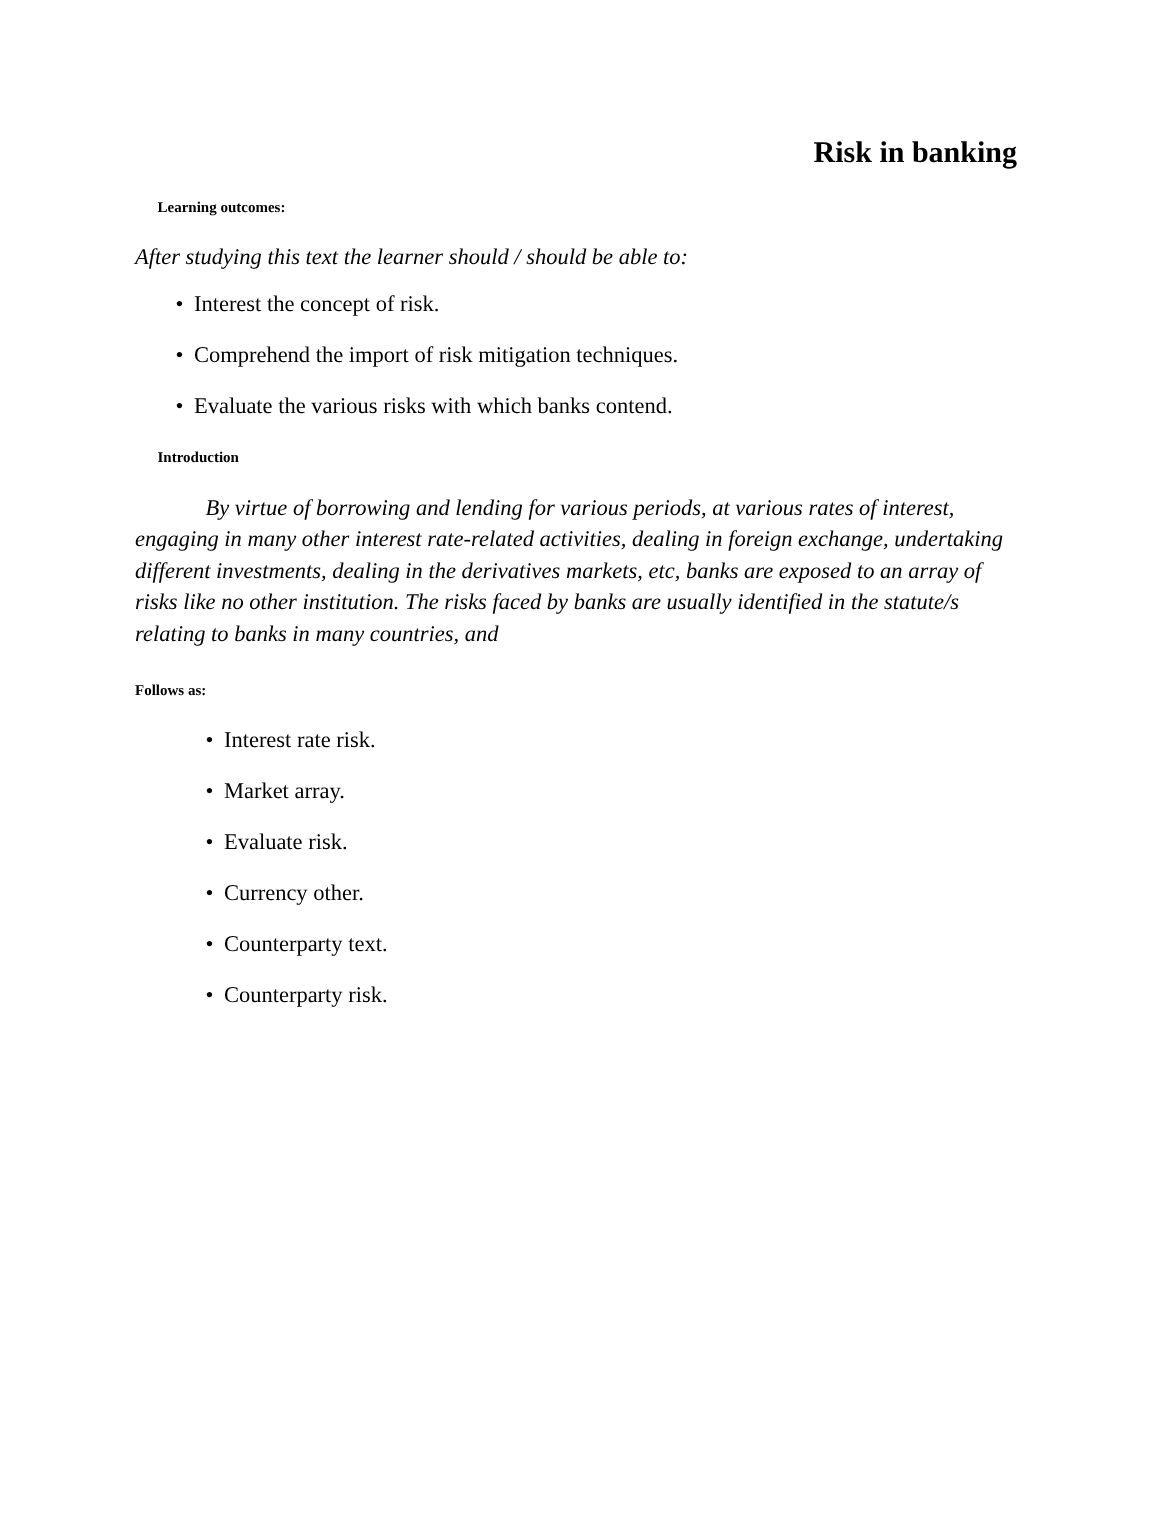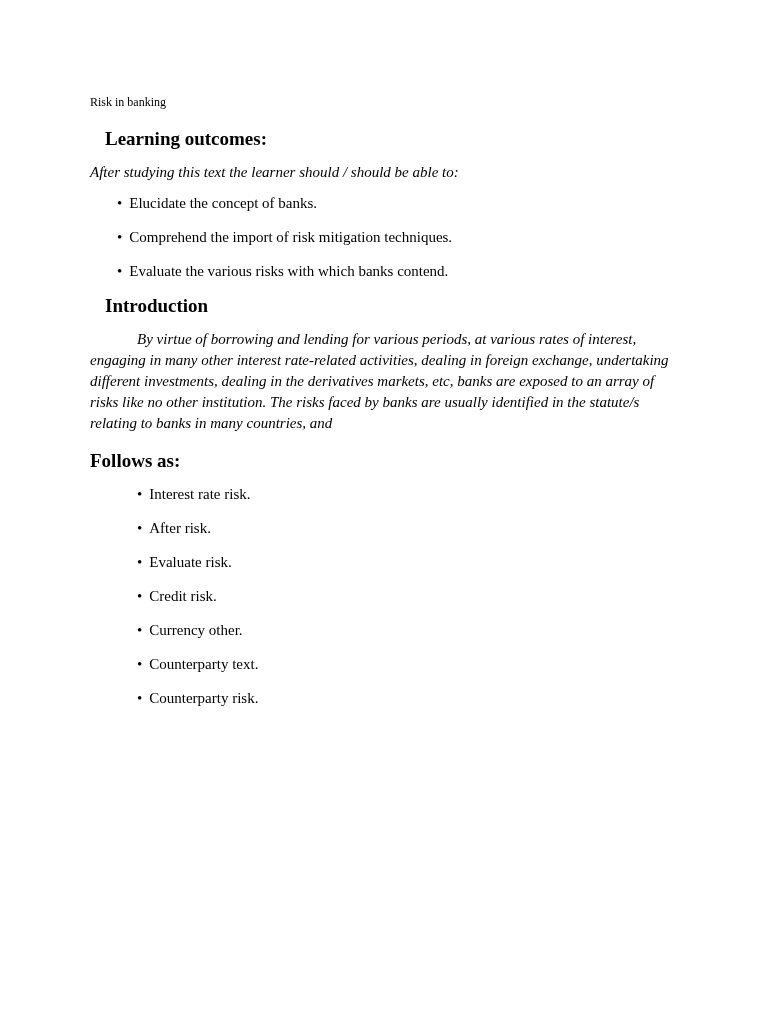--- a/index.html
+++ b/index.html
@@ -17,28 +17,28 @@
     overflow: hidden;
   }
   .page {
     box-sizing: border-box;
     width: 768px;
     height: 1024px;
     padding: 92px 90px 40px 90px;
     background: #ffffff;
   }
   .doc-title {
-    text-align: left;
-    font-weight: normal;
-    font-size: 12px;
+    text-align: right;
+    font-weight: bold;
+    font-size: 20px;
     margin: 0 0 15px 0;
   }
   .heading {
     font-weight: bold;
-    font-size: 19px;
+    font-size: 10px;
     margin: 0 0 13px 0;
   }
   .heading.indent {
     margin-left: 15px;
   }
   .lead {
     margin: 0 0 10px 0;
     font-style: italic;
   }
   ul.bullet-list {
@@ -72,48 +72,45 @@
 <div class="page">
 
   <div class="doc-title">Risk in banking</div>
 
   <div class="heading indent">Learning outcomes:</div>
 
   <p class="lead">After studying this text the learner should / should be able to:</p>
 
   <ul class="bullet-list outcomes">
     <li>
-      <span class="bullet">•</span><span>Elucidate the concept of banks.</span>
+      <span class="bullet">•</span><span>Interest the concept of risk.</span>
     </li>
     <li>
       <span class="bullet">•</span><span>Comprehend the import of risk mitigation techniques.</span>
     </li>
     <li>
       <span class="bullet">•</span><span>Evaluate the various risks with which banks contend.</span>
     </li>
   </ul>
 
   <div class="heading indent">Introduction</div>
 
   <p class="body-paragraph">By virtue of borrowing and lending for various periods, at various rates of interest, engaging in many other interest rate-related activities, dealing in foreign exchange, undertaking different investments, dealing in the derivatives markets, etc, banks are exposed to an array of risks like no other institution. The risks faced by banks are usually identified in the statute/s relating to banks in many countries, and</p>
 
   <div class="heading">Follows as:</div>
 
   <ul class="bullet-list risks">
     <li>
       <span class="bullet">•</span><span>Interest rate risk.</span>
     </li>
     <li>
-      <span class="bullet">•</span><span>After risk.</span>
+      <span class="bullet">•</span><span>Market array.</span>
     </li>
     <li>
       <span class="bullet">•</span><span>Evaluate risk.</span>
-    </li>
-    <li>
-      <span class="bullet">•</span><span>Credit risk.</span>
     </li>
     <li>
       <span class="bullet">•</span><span>Currency other.</span>
     </li>
     <li>
       <span class="bullet">•</span><span>Counterparty text.</span>
     </li>
     <li>
       <span class="bullet">•</span><span>Counterparty risk.</span>
     </li>

